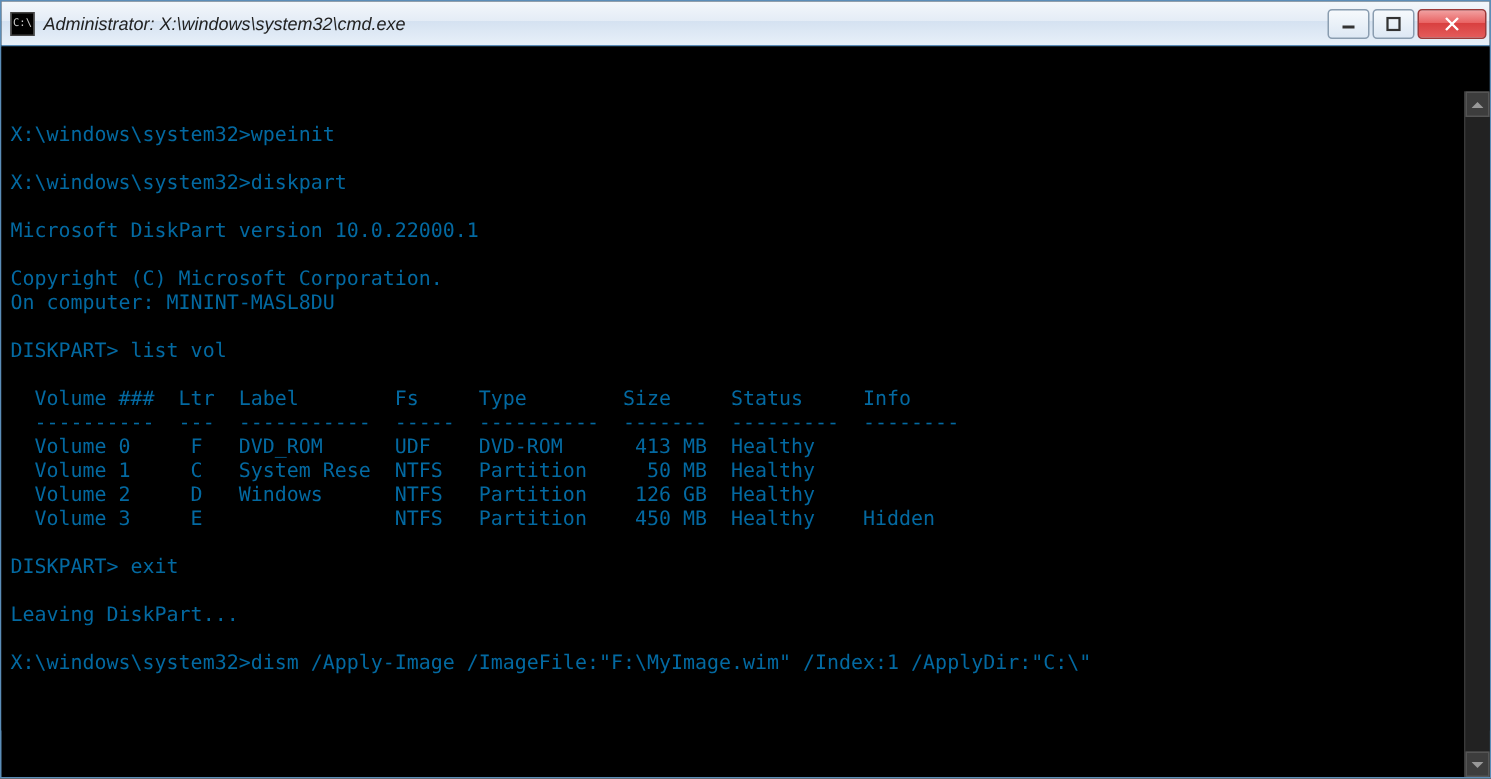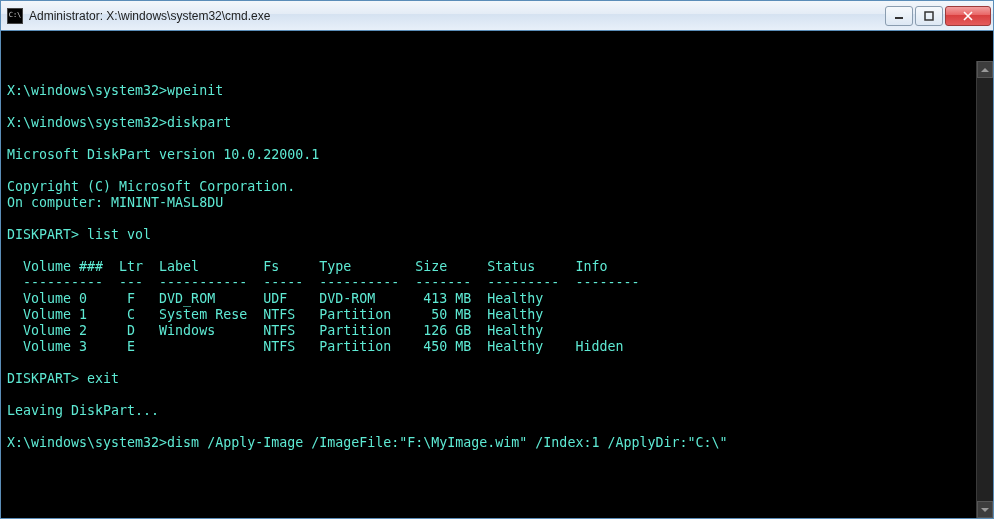--- a/index.html
+++ b/index.html
@@ -37,20 +37,21 @@
       display: flex;
       align-items: center;
       justify-content: center;
       font-size: 7px;
       color: #ccc;
       font-family: Consolas, monospace;
       line-height: 1;
     }
     .title-text {
       flex: 1;
+      font-style: italic;
       color: #222;
     }
     .window-controls {
       display: flex;
       gap: 0;
     }
     .ctrl-btn {
       width: 30px;
       height: 20px;
       border: 1px solid #8a9db0;
@@ -69,21 +70,21 @@
     .ctrl-btn.close {
       width: 46px;
       background: linear-gradient(to bottom, #f1a0a0 0%, #e96464 45%, #d83f3f 46%, #e45b5b 100%);
       border-color: #9c3a3a;
       color: #fff;
     }
     .ctrl-btn svg { display: block; }
     .terminal {
       flex: 1;
       background: #000;
-      color: #5eead4;
+      color: #0369a1;
       font-family: Consolas, "Lucida Console", monospace;
       font-size: 13.3px;
       line-height: 16px;
       padding: 4px 6px;
       white-space: pre;
       overflow: hidden;
       position: relative;
     }
     .terminal-inner {
       white-space: pre;

